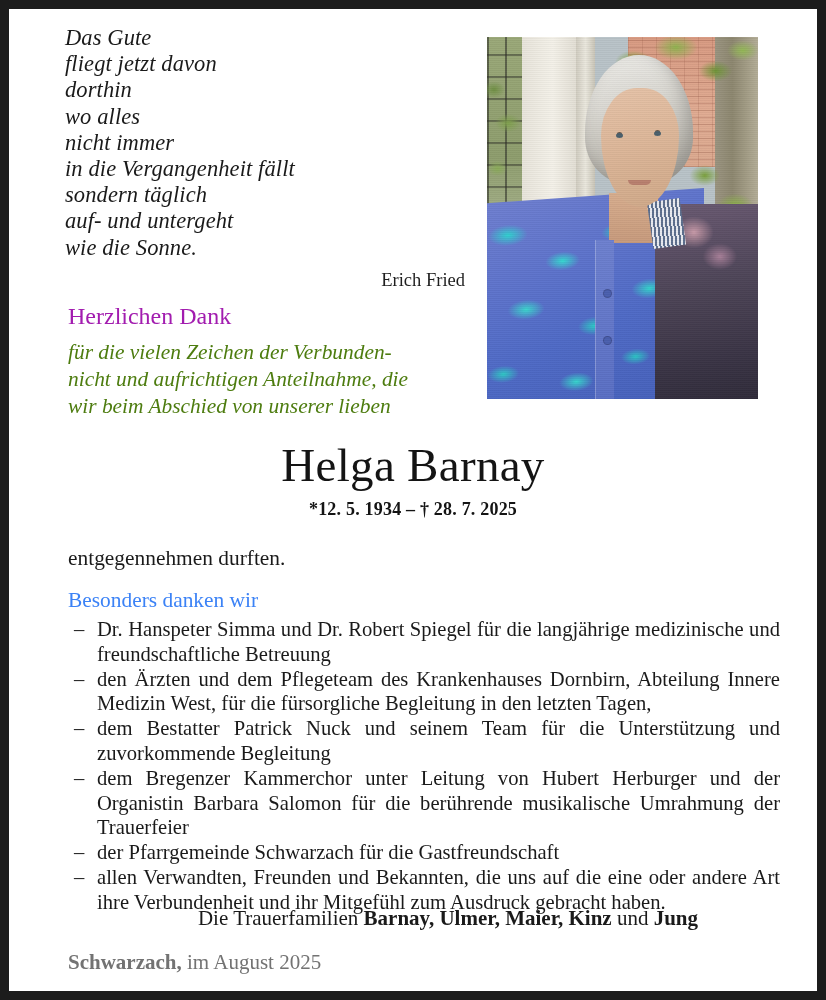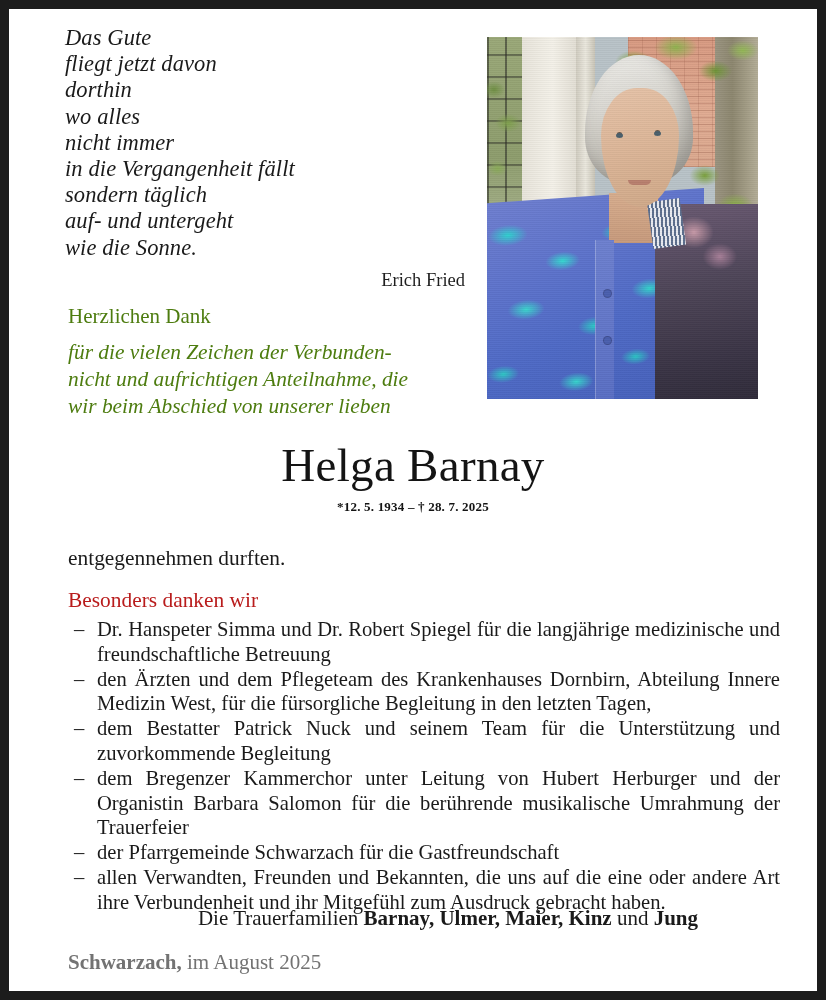--- a/index.html
+++ b/index.html
@@ -54,23 +54,23 @@
     line-height: 24px;
     margin-top: 7px;
     color: #1f1f1f;
   }
 
   
   .thanks-heading {
     position: absolute;
     left: 59px;
     top: 292px;
-    font-size: 21px;
+    font-size: 24px;
     line-height: 30px;
-    color: #4d7c0f;
+    color: #a21caf;
   }
   .thanks-intro {
     position: absolute;
     left: 59px;
     top: 330px;
     width: 372px;
     font-size: 21.4px;
     line-height: 27.2px;
     text-align: justify;
     color: #4d7c0f;
@@ -299,42 +299,42 @@
     line-height: 56px;
     letter-spacing: 0.3px;
     color: #141414;
   }
   .dates {
     position: absolute;
     left: 0;
     right: 0;
     top: 490px;
     text-align: center;
-    font-size: 13px;
+    font-size: 18px;
     font-weight: bold;
     letter-spacing: 0.2px;
     color: #141414;
   }
 
   
   .after-name {
     position: absolute;
     left: 59px;
     top: 536px;
     font-size: 21.4px;
     line-height: 27px;
     color: #1a1a1a;
   }
   .list-heading {
     position: absolute;
     left: 59px;
     top: 578px;
     font-size: 21.4px;
     line-height: 27px;
-    color: #b91c1c;
+    color: #3b82f6;
   }
 
   .thanks-list {
     position: absolute;
     left: 59px;
     top: 608px;
     width: 712px;
   }
   .thanks-item {
     position: relative;

